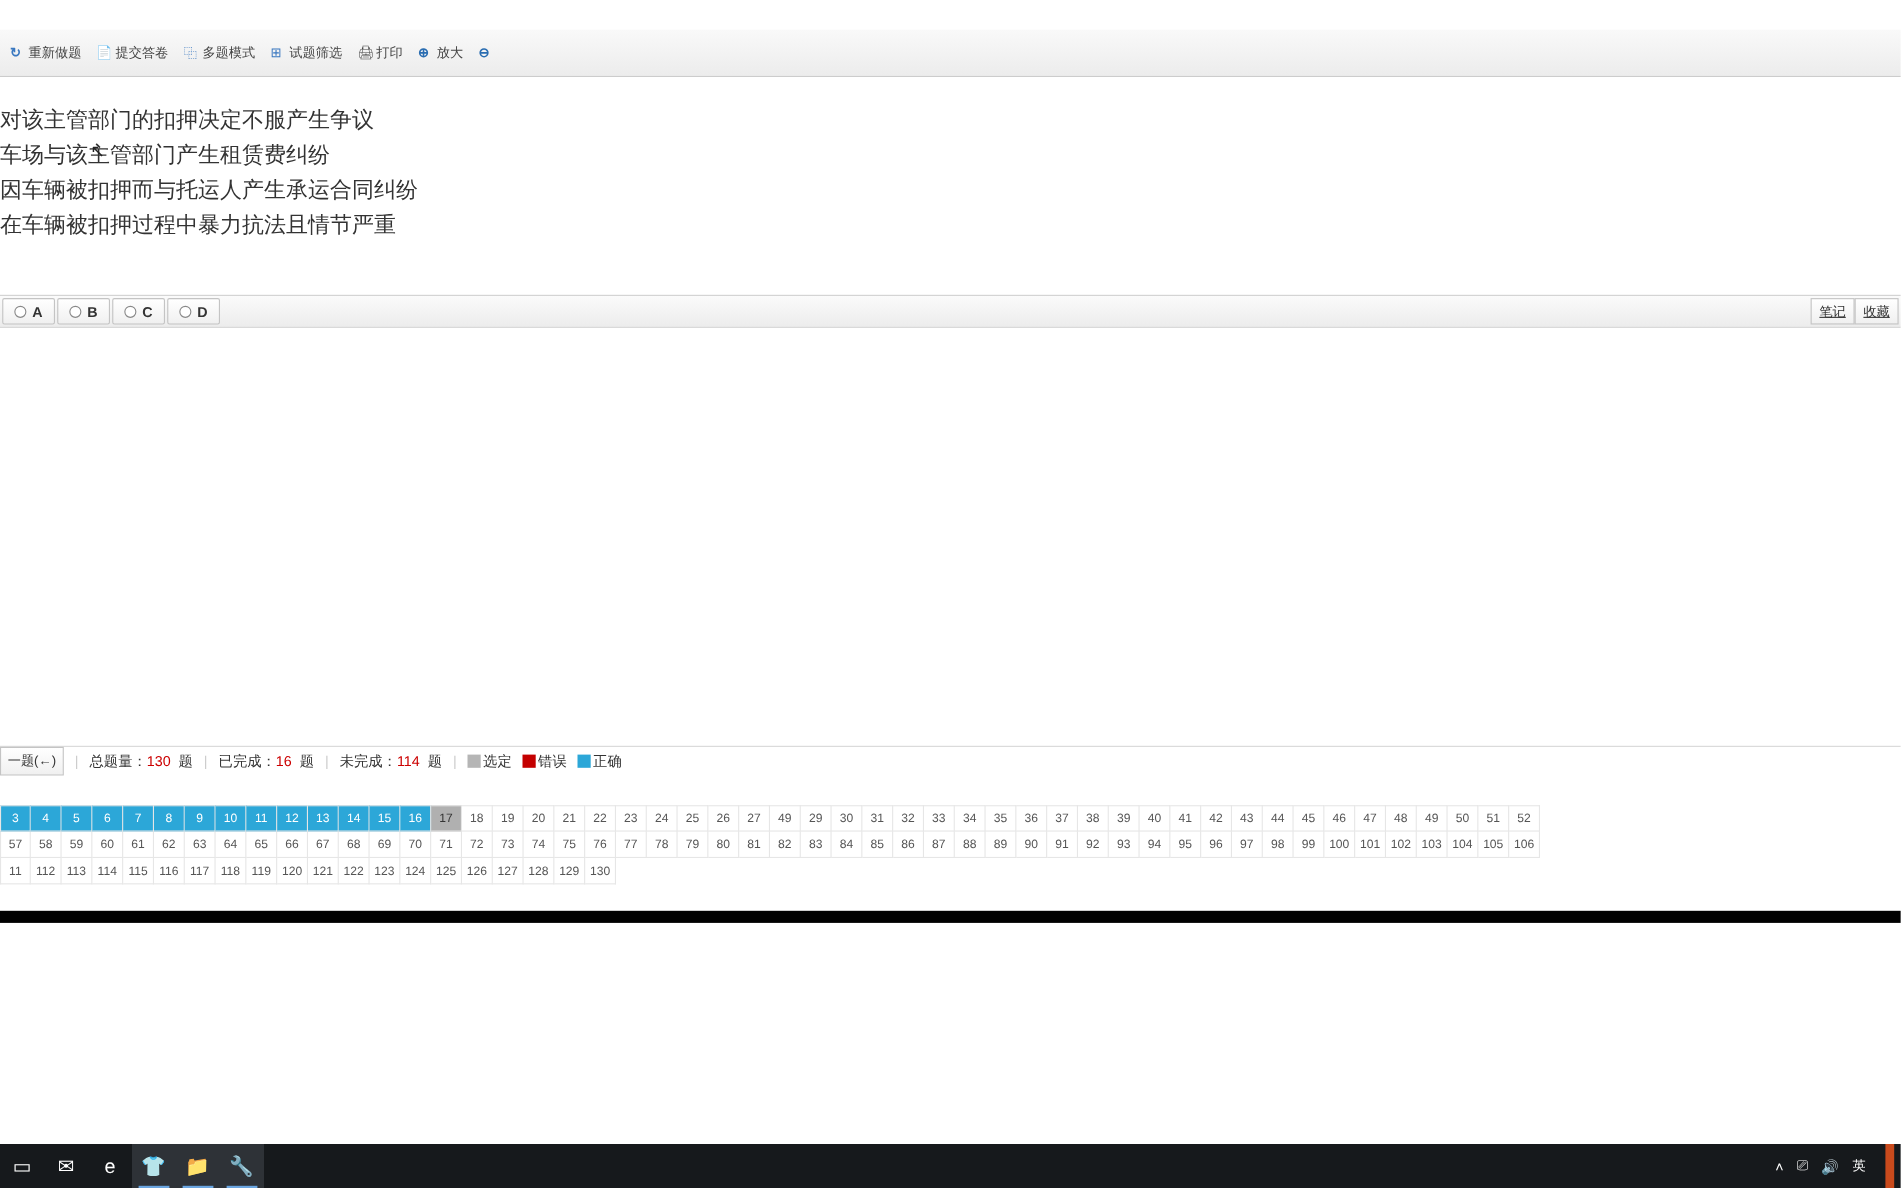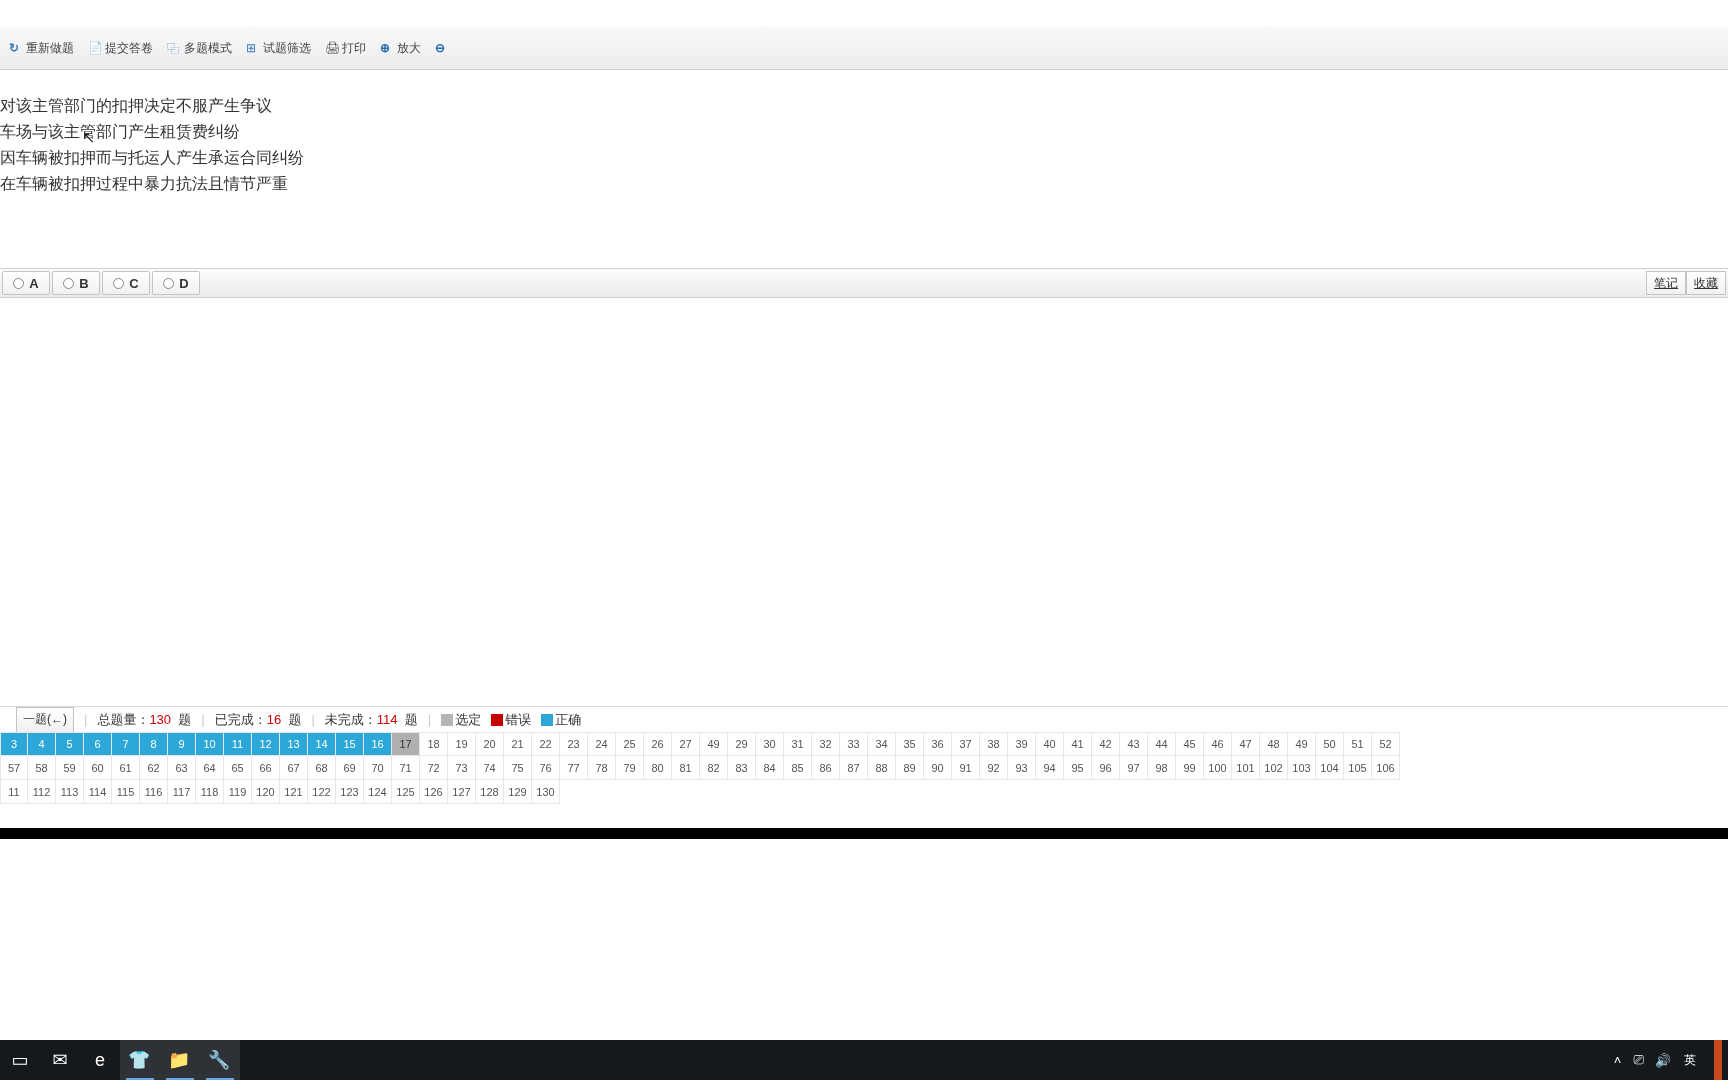--- a/index.html
+++ b/index.html
@@ -16,35 +16,35 @@
 .ico-filter::before { content: "⊞"; color: #3a78c0; }
 .ico-print::before { content: "🖨"; }
 .ico-zoom::before { content: "⊕"; color: #2a6db1; font-weight: bold; }
 .ico-minus::before { content: "⊖"; color: #2a6db1; font-weight: bold; }
 
 
 .question-area { padding: 24px 10px 10px 0; }
 .q-title { font-size: 18px; font-weight: 500; margin: 10px 0 18px 10px; }
 .q-body { font-size: 16px; line-height: 1.9; }
 .q-stem { margin-bottom: 14px; }
-.q-option { line-height: 1.5; margin: 0 0 2px 0; font-size: 16px; }
+.q-option { line-height: 1.5; margin: 0 0 2px 0; font-size: 20px; }
 
 
 .cursor { position: absolute; left: 82px; top: 128px; pointer-events: none; font-size: 16px; color: #222; }
 
 
 .answer-bar { position: absolute; left: 0; right: 0; top: 268px; height: 30px; background: linear-gradient(#fbfbfb,#ececec); border-top: 1px solid #d0d0d0; border-bottom: 1px solid #d0d0d0; display: flex; align-items: center; justify-content: space-between; padding-right: 2px; }
 .ans-opts { display: flex; gap: 2px; margin-left: 2px; }
 .ans-opt { width: 48px; height: 24px; border: 1px solid #c4c4c4; border-radius: 2px; background: linear-gradient(#ffffff,#f0f0f0); display: flex; align-items: center; justify-content: center; gap: 5px; cursor: pointer; font-weight: bold; font-size: 13px; }
 .ans-opt .radio { width: 11px; height: 11px; border: 1px solid #888; border-radius: 50%; background: #fff; }
 .ans-right { display: flex; }
 .ans-btn { width: 40px; height: 24px; border: 1px solid #c4c4c4; background: linear-gradient(#ffffff,#f0f0f0); display: flex; align-items: center; justify-content: center; font-size: 12px; cursor: pointer; text-decoration: underline; }
 
 
-.status-bar { position: absolute; left: 0; right: 0; top: 706px; height: 26px; border-top: 1px solid #d8d8d8; display: flex; align-items: center; font-size: 13px; gap: 10px; padding-left: 16px; }
+.status-bar { position: absolute; left: 0; right: 0; top: 678px; height: 26px; border-top: 1px solid #d8d8d8; display: flex; align-items: center; font-size: 13px; gap: 10px; padding-left: 0; }
 .nav-prev { height: 26px; padding: 0 6px; border: 1px solid #c4c4c4; background: linear-gradient(#ffffff,#f0f0f0); display: flex; align-items: center; cursor: pointer; font-size: 12px; }
 .stat-sep { color: #ccc; }
 .stat-num-red { color: #c00; }
 .legend-box { width: 12px; height: 12px; display: inline-block; vertical-align: middle; margin-right: 2px; }
 .lg-sel { background: #b5b5b5; }
 .lg-wrong { background: #c40000; }
 .lg-right { background: #2ca7d8; }
 
 
 .q-grid { position: absolute; left: 0; right: 0; top: 732px; }

